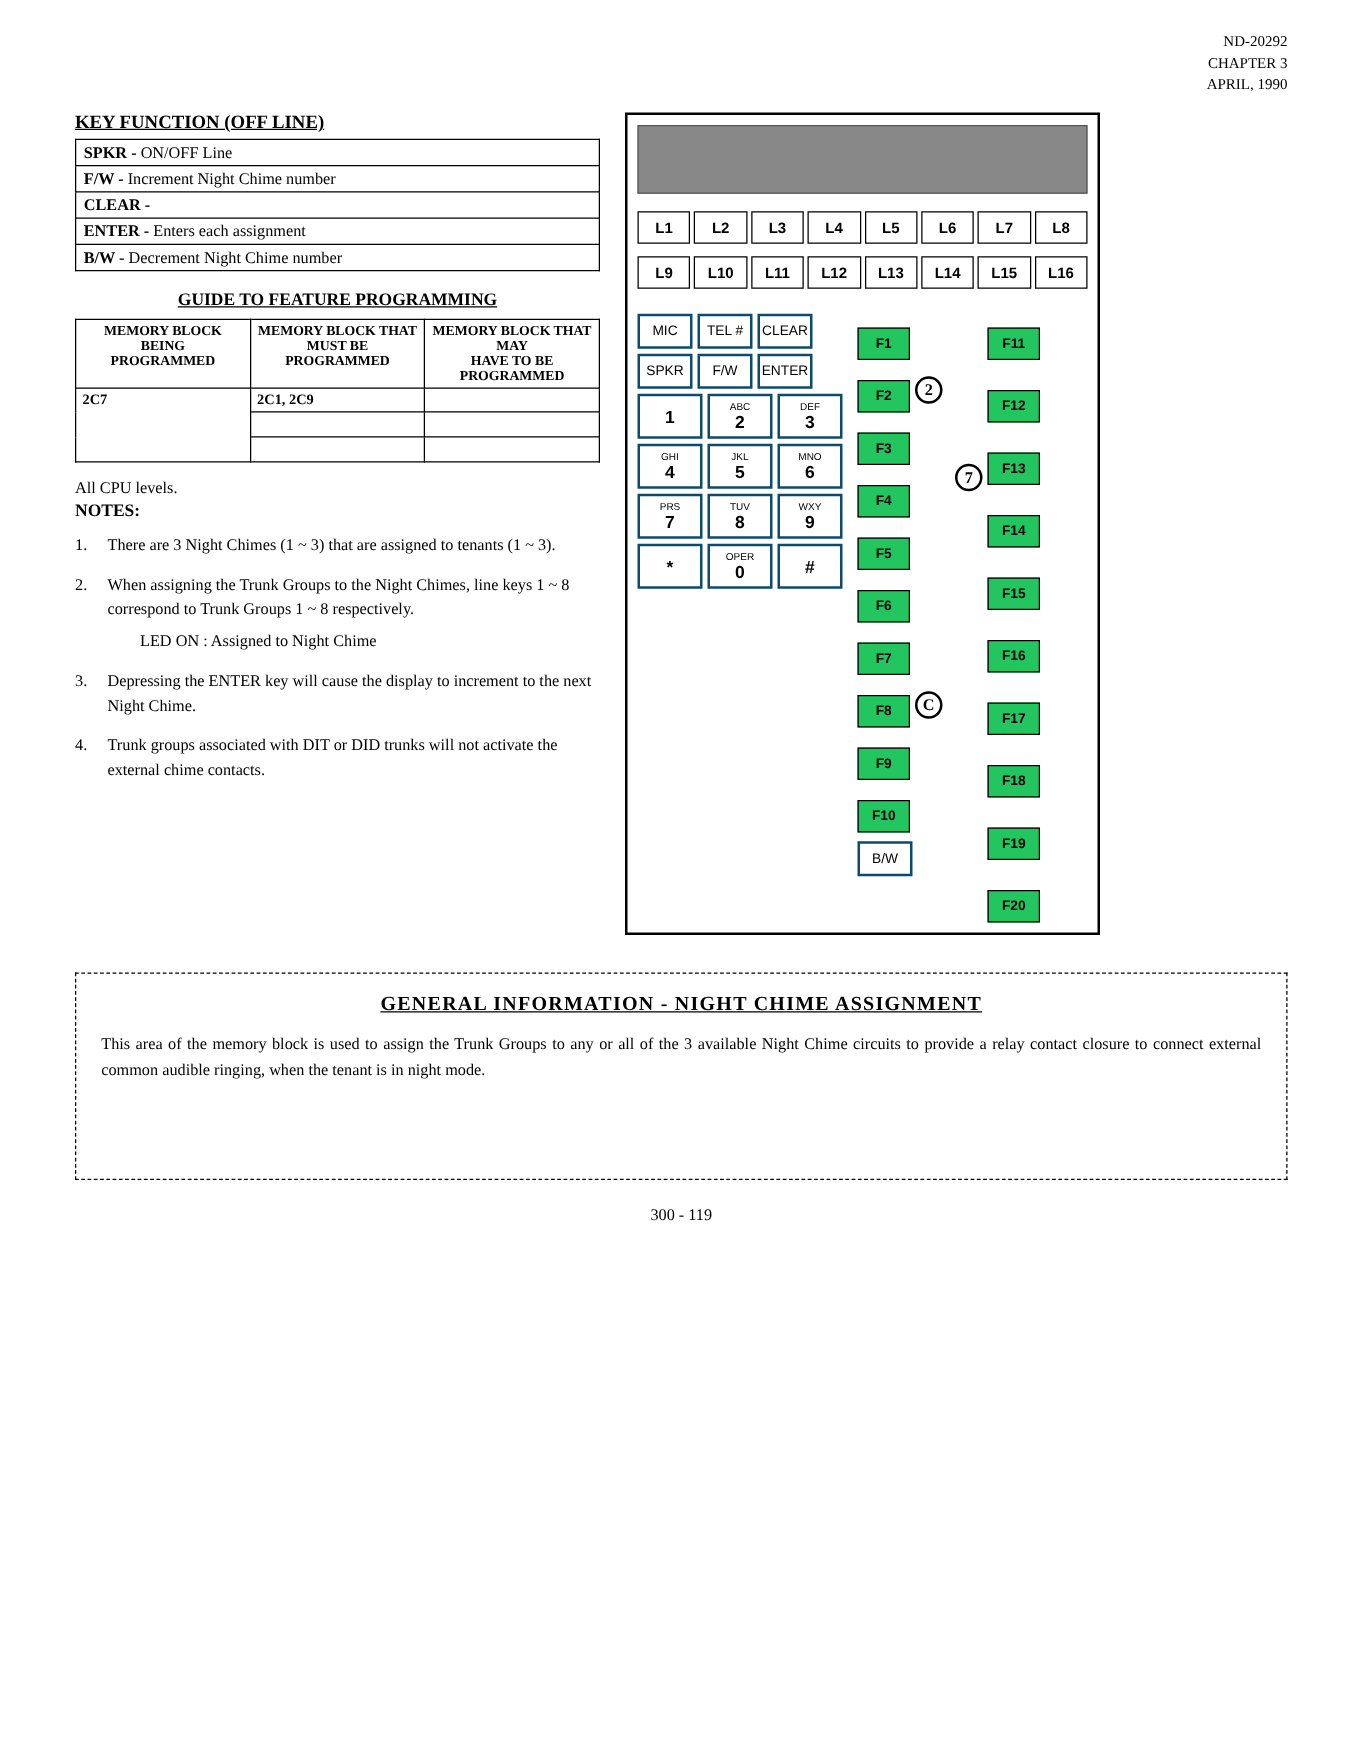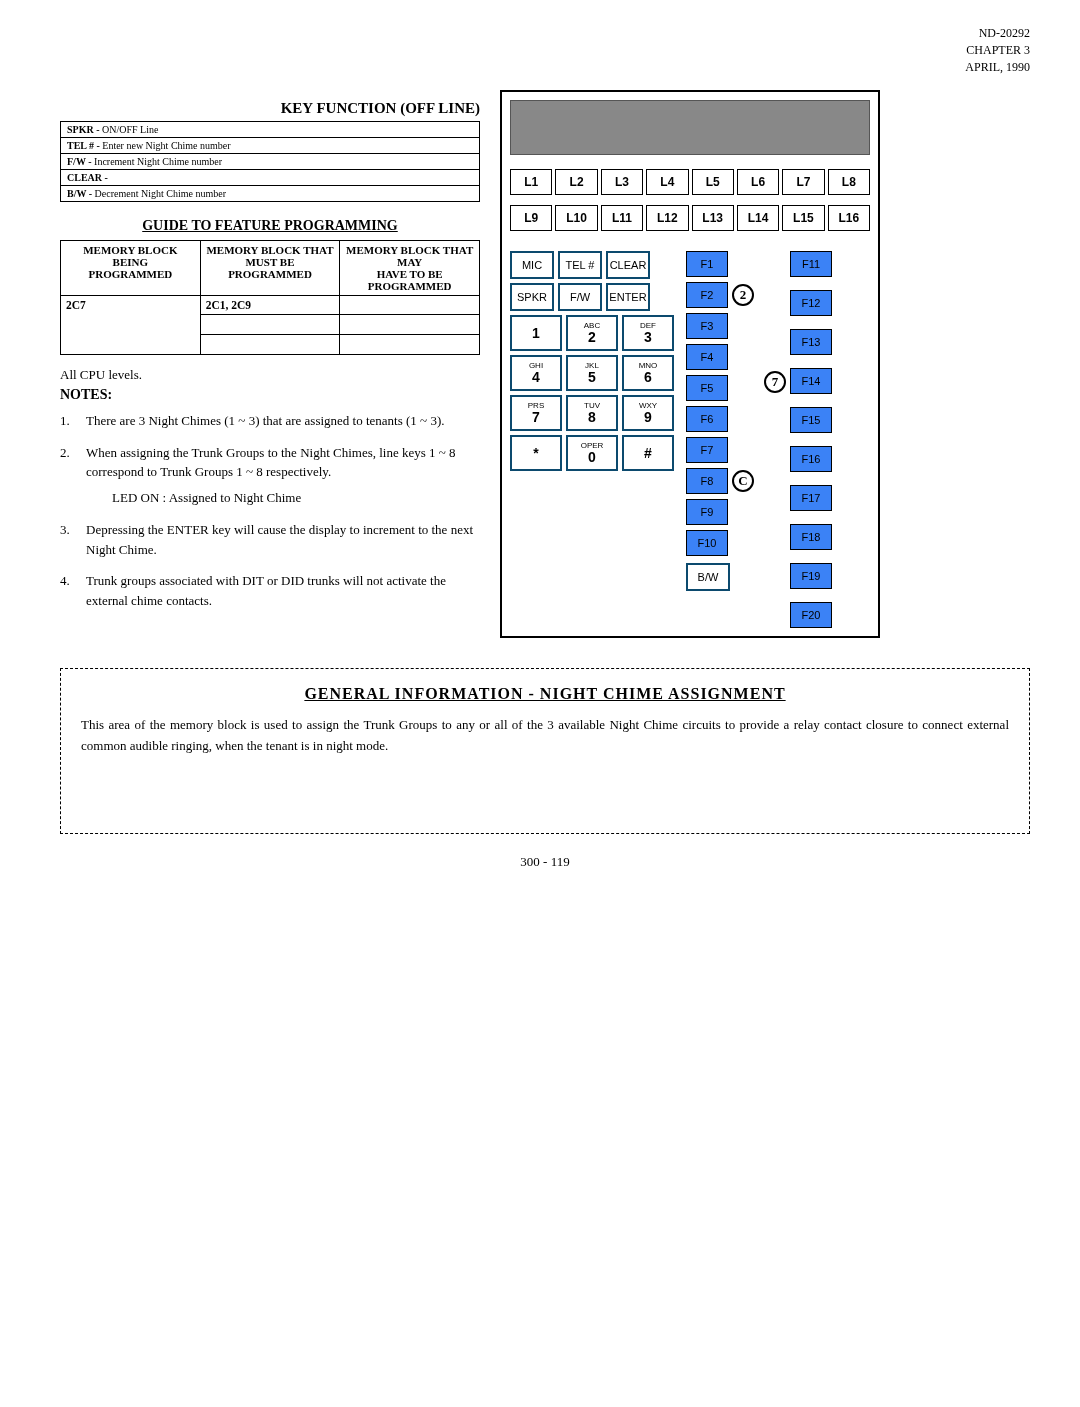--- a/index.html
+++ b/index.html
@@ -37,38 +37,38 @@
       margin-top: 60px;
     }
 
     
     .left-col {
       flex: 0 0 420px;
     }
 
     
     .key-function-title {
-      text-align: right;
+      text-align: left;
       font-weight: bold;
       font-size: 15px;
+      text-decoration: underline;
       margin-bottom: 4px;
-      margin-top: 10px;
     }
 
     .key-function-table {
       border: 1px solid #000;
       border-collapse: collapse;
       width: 100%;
       margin-bottom: 16px;
     }
 
     .key-function-table td {
       border: 1px solid #000;
       padding: 2px 6px;
-      font-size: 10px;
+      font-size: 13px;
     }
 
     
     .guide-title {
       text-align: center;
       font-weight: bold;
       font-size: 14px;
       text-decoration: underline;
       margin-bottom: 6px;
     }
@@ -231,22 +231,23 @@
     }
 
     .f-key {
       border: 1px solid #000;
       width: 42px;
       height: 26px;
       display: flex;
       align-items: center;
       justify-content: center;
       font-size: 11px;
-      font-weight: normal;
-      background: #3b82f6;
+      font-weight: bold;
+      background: #22c55e;
+      margin-top: 11px;
     }
 
     
     .circle-num {
       display: inline-flex;
       align-items: center;
       justify-content: center;
       width: 22px;
       height: 22px;
       border-radius: 50%;
@@ -336,27 +337,27 @@
 
     <div class="left-col">
 
       <div class="key-function-title">KEY FUNCTION (OFF LINE)</div>
       <table class="key-function-table">
         <tbody id="kf-tbody">
             <tr>
               <td><strong>SPKR - </strong>ON/OFF Line</td>
             </tr>
             <tr>
-              <td><strong>TEL # - </strong>Enter new Night Chime number</td>
-            </tr>
-            <tr>
               <td><strong>F/W - </strong>Increment Night Chime number</td>
             </tr>
             <tr>
               <td><strong>CLEAR -</strong></td>
+            </tr>
+            <tr>
+              <td><strong>ENTER - </strong>Enters each assignment</td>
             </tr>
             <tr>
               <td><strong>B/W - </strong>Decrement Night Chime number</td>
             </tr>
           </tbody>
       </table>
 
       <div class="guide-title">GUIDE TO FEATURE PROGRAMMING</div>
       <table class="guide-table">
         <thead>

